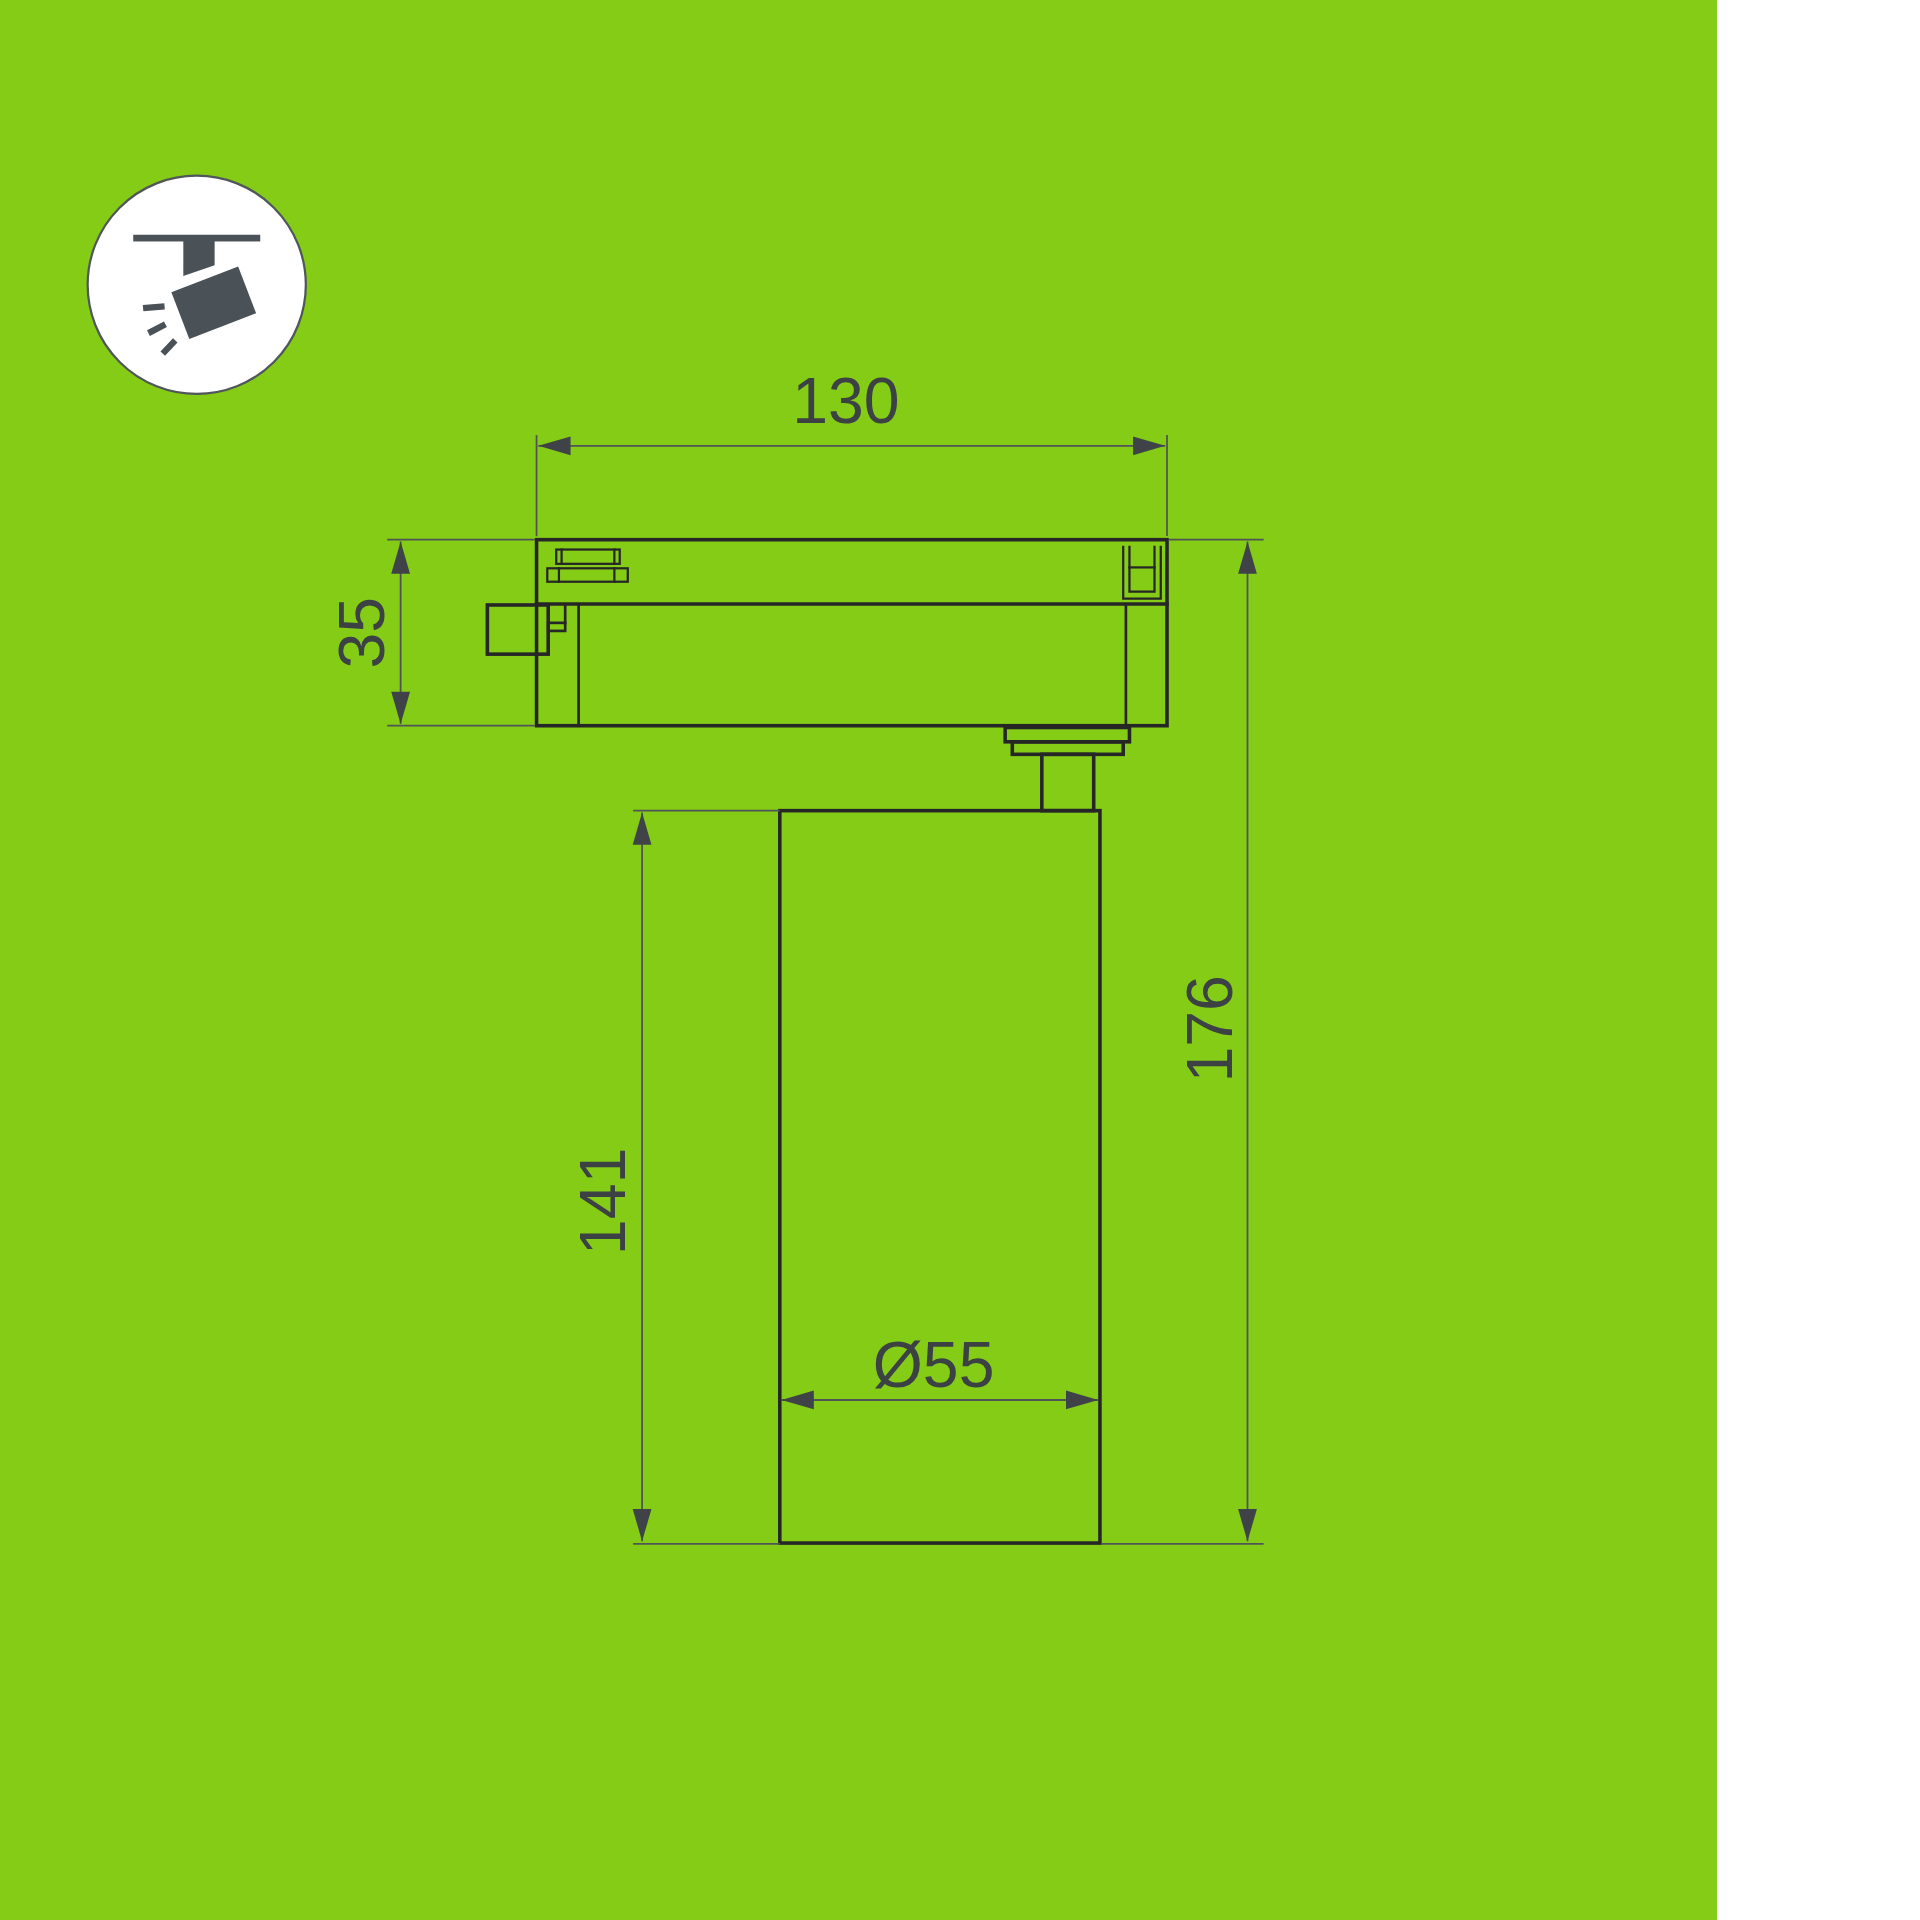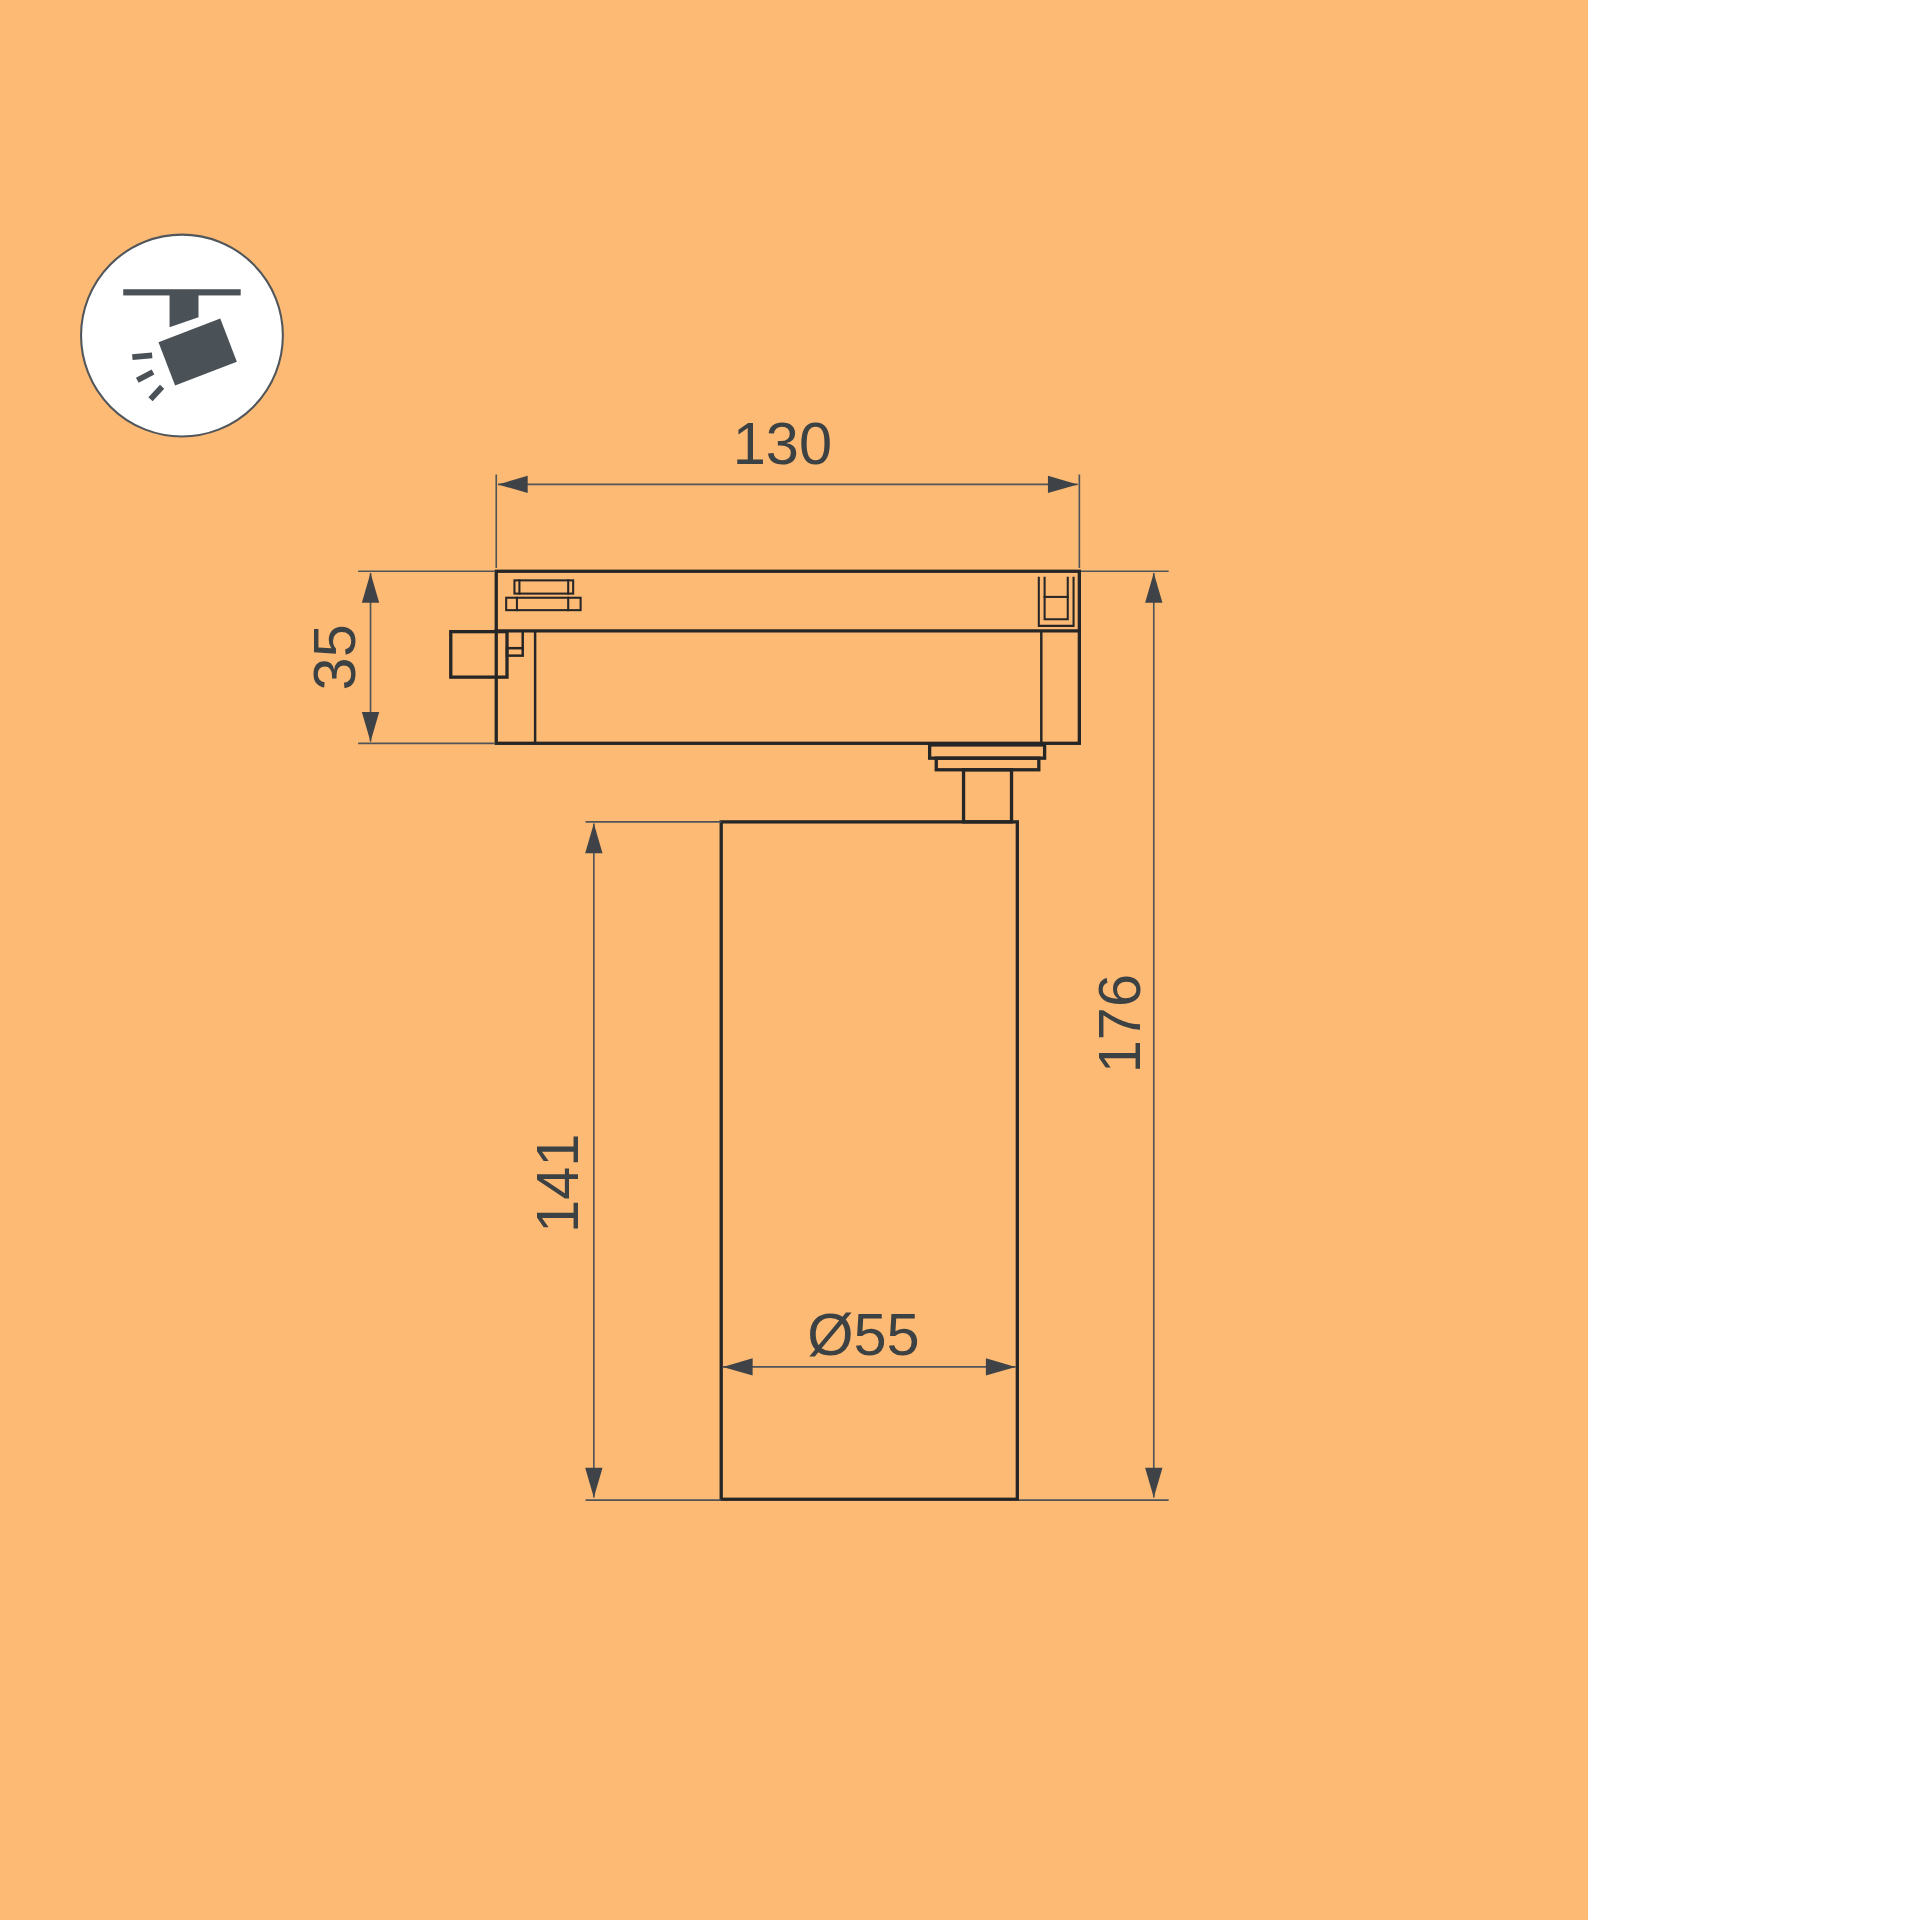--- a/index.html
+++ b/index.html
@@ -2,23 +2,23 @@
 <html><head>
 <meta charset="utf-8">
 <style>
   html, body {
     margin: 0;
     padding: 0;
     background: #ffffff;
   }
   .canvas {
     position: relative;
-    width: 1588px;
+    width: 1717px;
     height: 1920px;
-    background: #fdba74;
+    background: #84cc16;
     font-family: "Liberation Sans", sans-serif;
   }
   .canvas svg {
     position: absolute;
     inset: 0;
     width: 100%;
     height: 100%;
   }
   text {
     font-family: "Liberation Sans", "DejaVu Sans", sans-serif;

